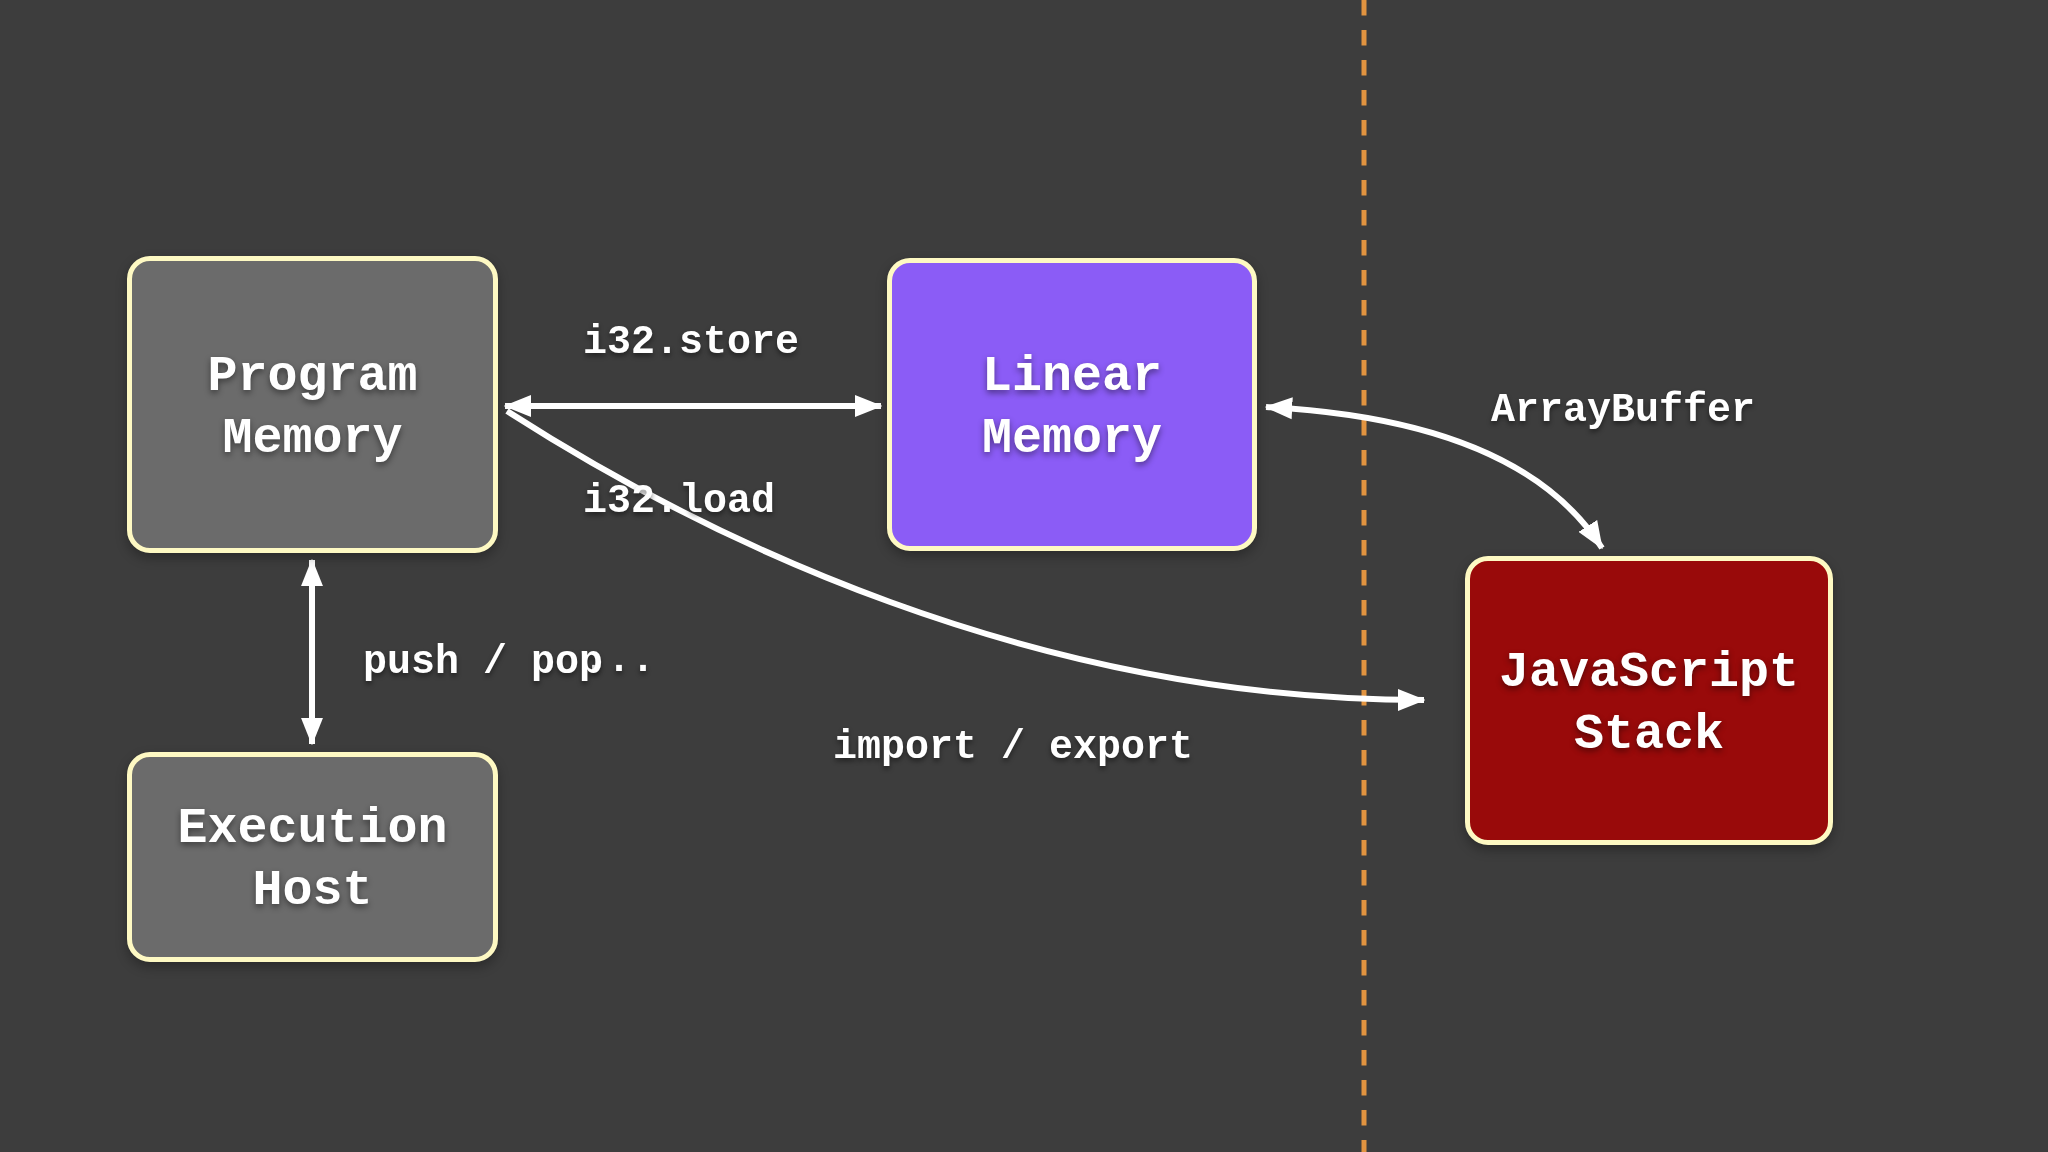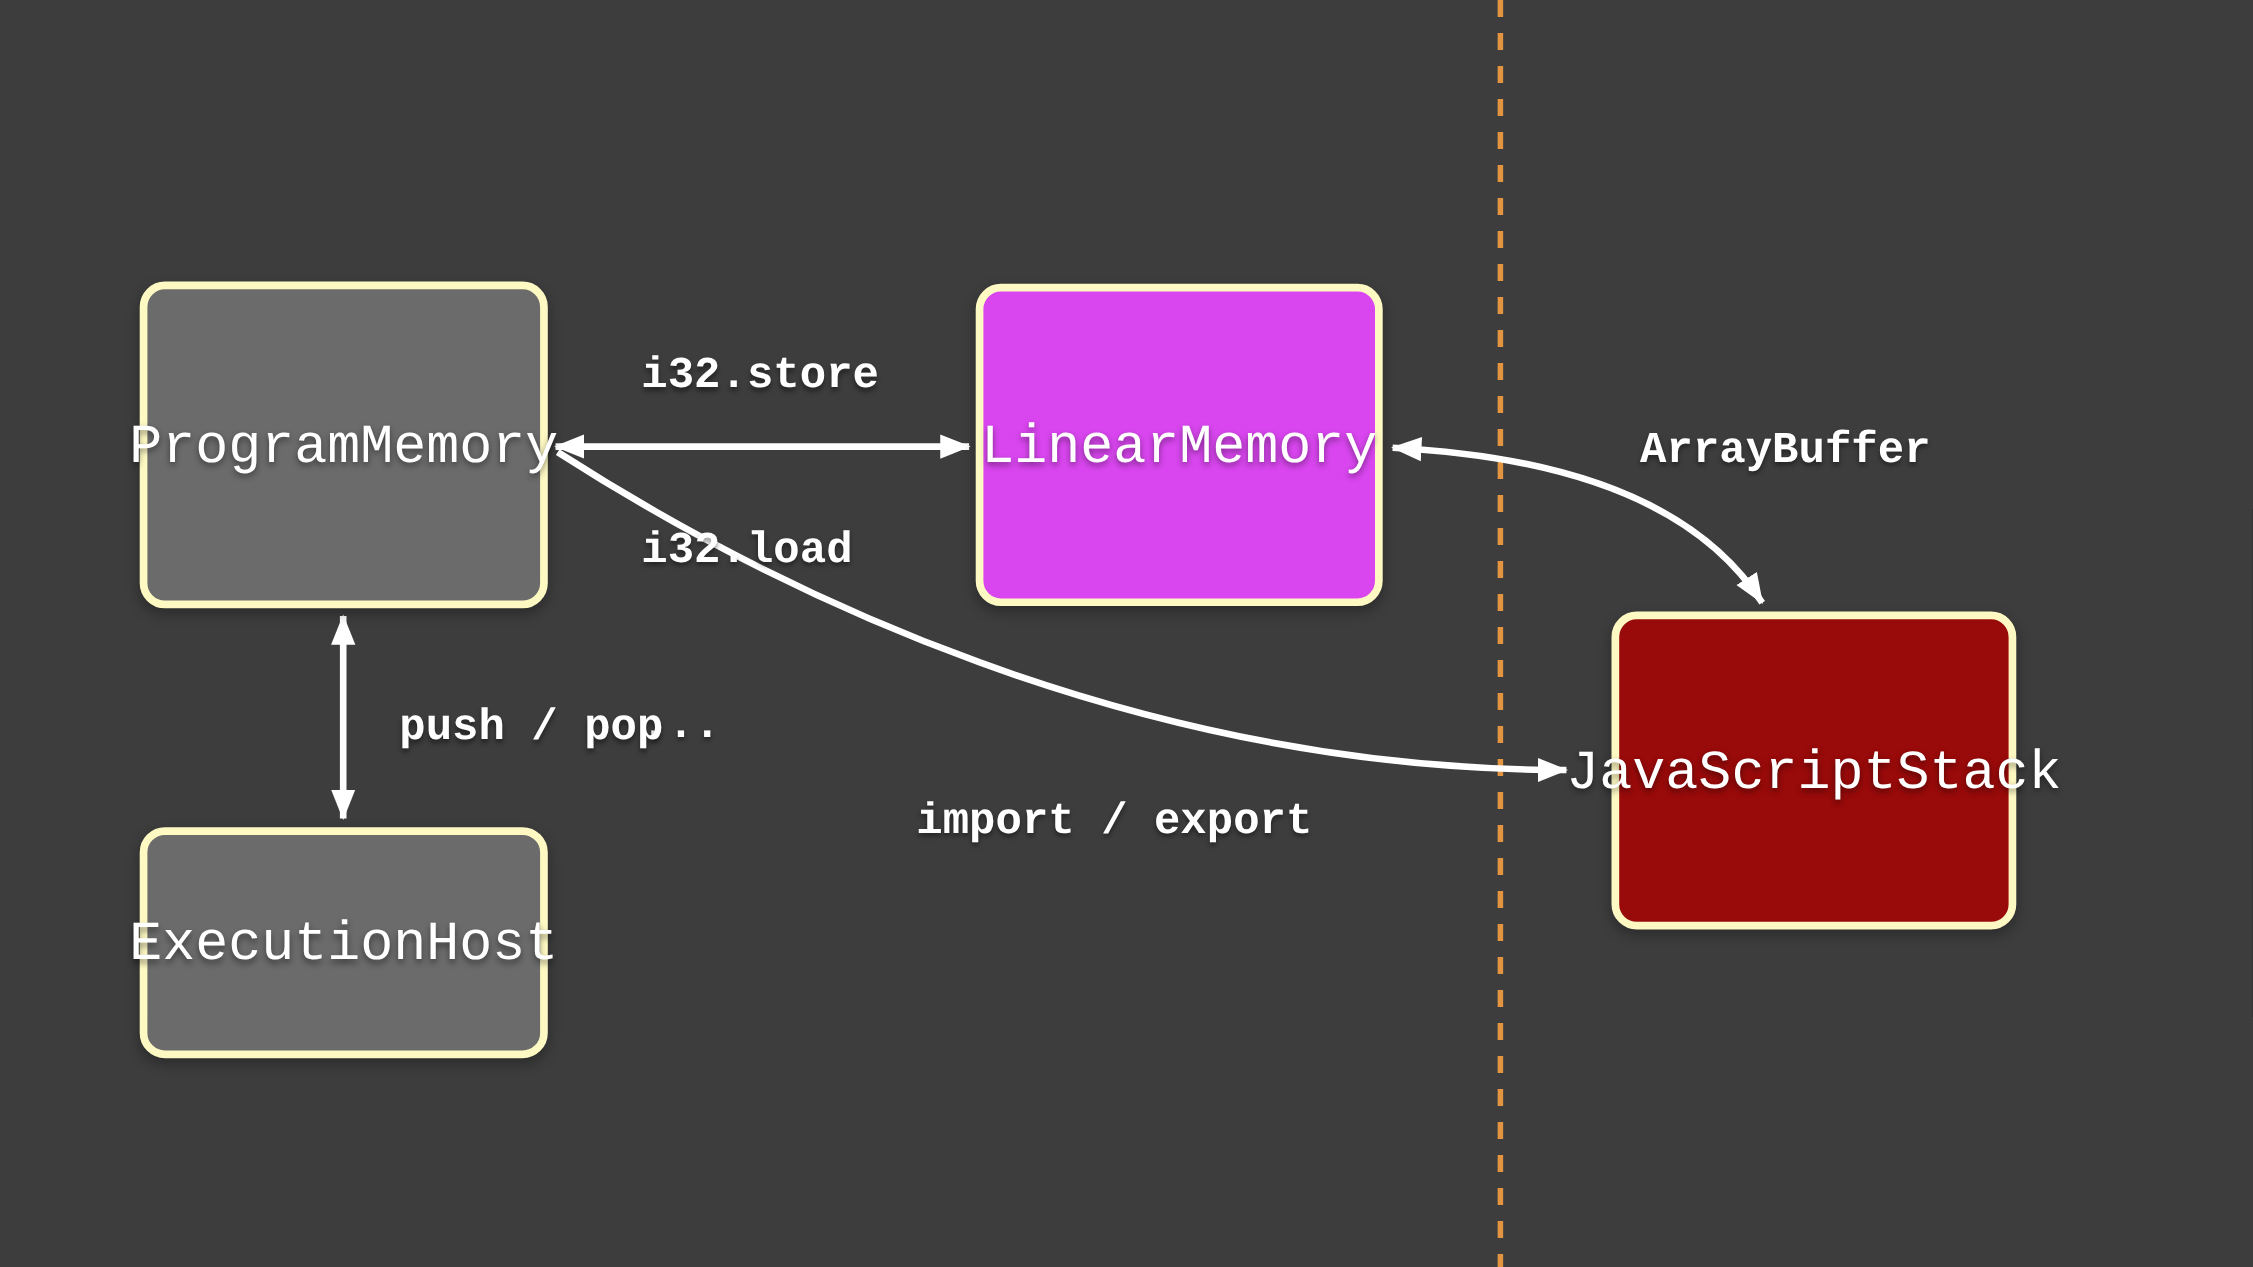--- a/index.html
+++ b/index.html
@@ -7,34 +7,34 @@
     position:relative;
     width:2048px;height:1152px;
     background:#3d3d3d;
     overflow:hidden;
     font-family:"Liberation Mono","DejaVu Sans Mono",monospace;
   }
   #arrow-layer{position:absolute;left:0;top:0;width:2048px;height:1152px;}
   .node{
     position:absolute;
     box-sizing:border-box;
-    border:7px solid #fef9c3;
+    border:5px solid #fef9c3;
     border-radius:23px;
-    display:flex;flex-direction:row;
+    display:flex;flex-direction:column;
     align-items:center;justify-content:center;
     padding-top:6px;
     color:#ffffff;
-    font-weight:normal;
+    font-weight:bold;
     font-size:50px;line-height:62px;
     text-shadow:0 3px 6px rgba(0,0,0,0.45);
     box-shadow:0 5px 12px rgba(0,0,0,0.30);
     text-align:center;
   }
   #node-program-memory  {left:127px; top:256px; width:371px; height:297px; background:#6b6b6b;}
-  #node-linear-memory   {left:887px; top:258px; width:370px; height:293px; background:#d946ef;}
+  #node-linear-memory   {left:887px; top:258px; width:370px; height:293px; background:#8b5cf6;}
   #node-execution-stack {left:127px; top:752px; width:371px; height:210px; background:#6b6b6b;}
   #node-javascript-host {left:1429px;top:556px; width:368px; height:289px; background:#990a0a;margin-left:36px;}
   .elabel{
     position:absolute;
     color:#ffffff;
     font-weight:bold;
     font-size:40px;line-height:50px;
     text-shadow:0 3px 5px rgba(0,0,0,0.45);
     white-space:pre;
   }

